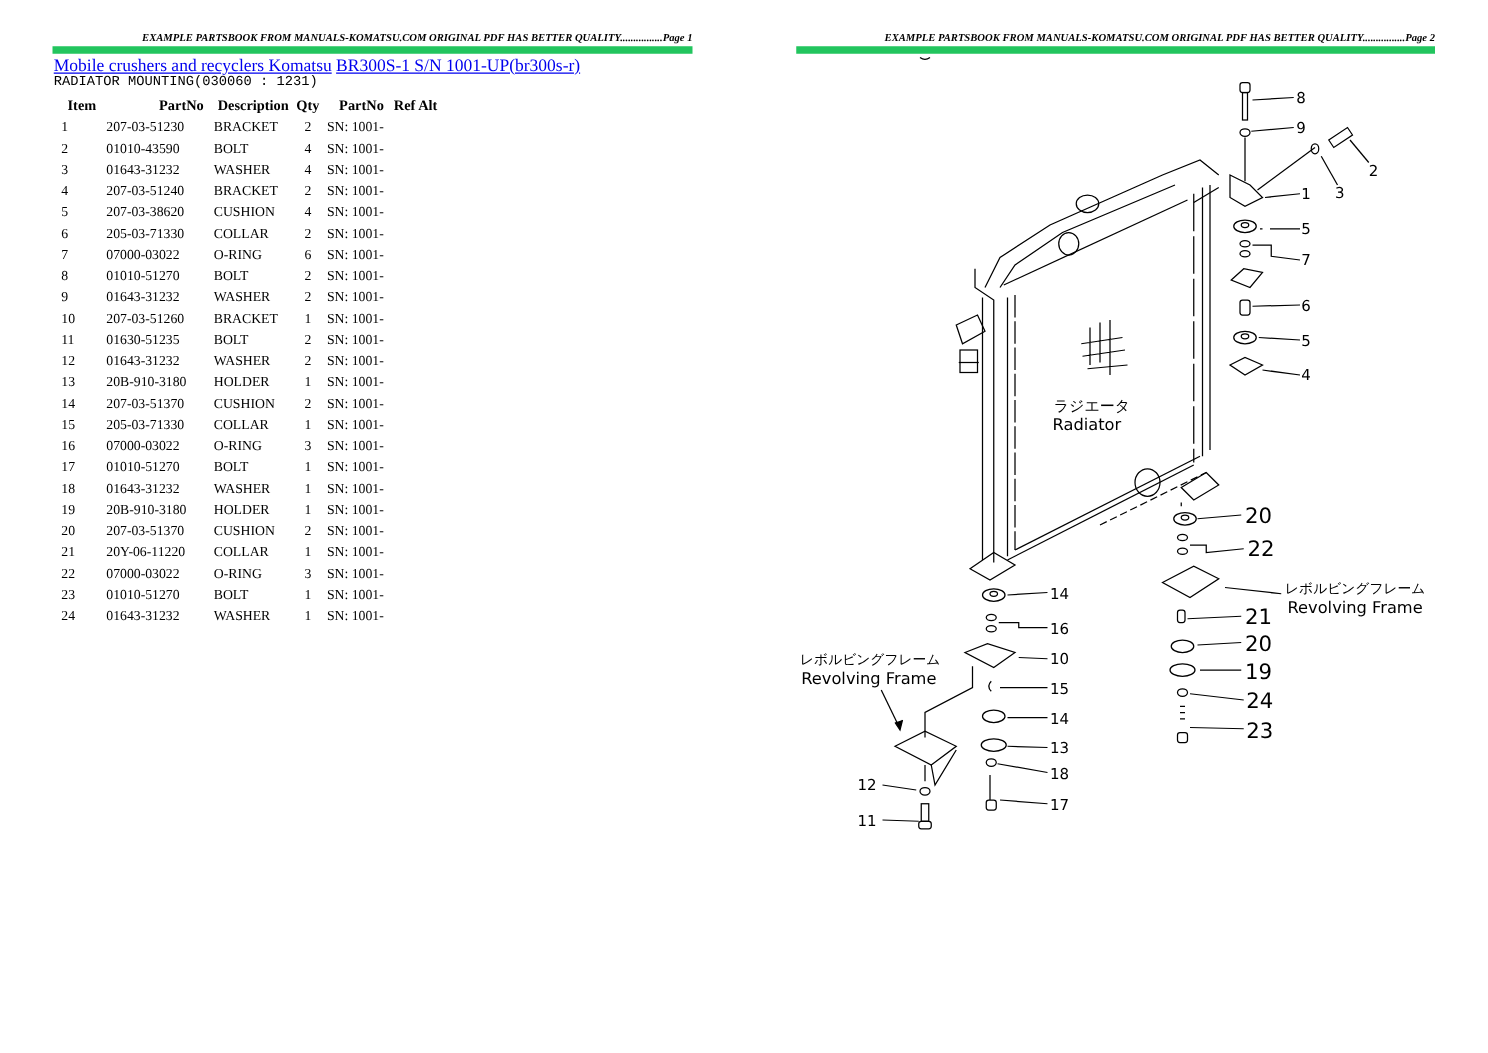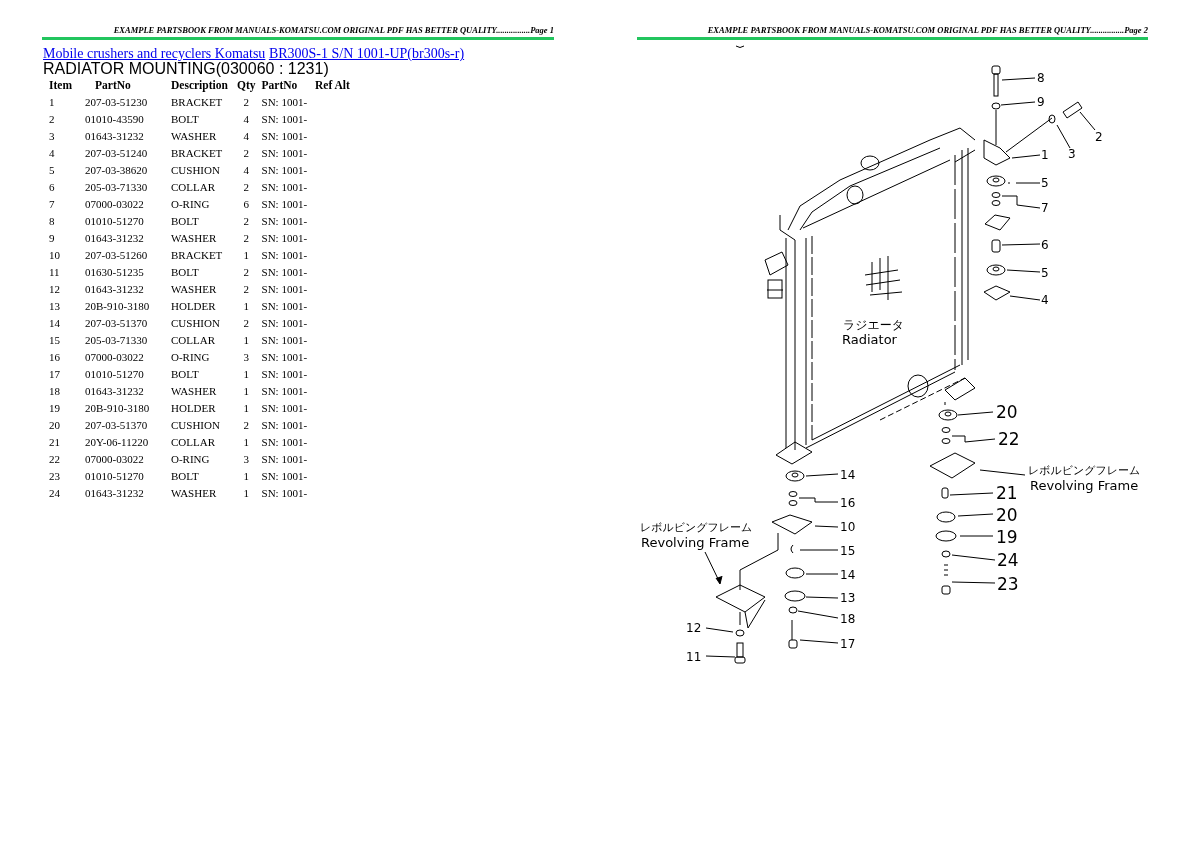--- a/index.html
+++ b/index.html
@@ -1,24 +1,24 @@
 <!DOCTYPE html>
 <html><head>
 <meta charset="utf-8">
 <style>
   html, body { margin: 0; padding: 0; background: #ffffff; }
   body { width: 1190px; height: 842px; position: relative; overflow: hidden; font-family: "DejaVu Serif", "Liberation Serif", serif; color: #000; }
-  .page-header { position: absolute; top: 25px; font-family: "Liberation Serif", "DejaVu Serif", serif; font-weight: bold; font-style: italic; font-size: 8.5px; text-align: right; border-bottom: 3px solid #22c55e; padding-bottom: 2px; white-space: nowrap; }
+  .page-header { position: absolute; top: 25px; font-family: "Liberation Serif", "DejaVu Serif", serif; font-weight: bold; font-style: italic; font-size: 8.5px; text-align: right; border-bottom: 6px solid #22c55e; padding-bottom: 2px; white-space: nowrap; }
   #hdr1 { left: 42px; width: 512px; }
   #hdr2 { left: 637px; width: 511px; }
   .breadcrumb { position: absolute; left: 43px; top: 46px; font-size: 14px; font-family: "Liberation Serif", "DejaVu Serif", serif; white-space: nowrap; }
   .breadcrumb a { color: #0000ee; text-decoration: underline; cursor: pointer; }
-  .section-title { position: absolute; left: 43px; top: 60px; font-size: 16px; font-family: Liberation Sans, sans-serif; white-space: nowrap; }
+  .section-title { position: absolute; left: 43px; top: 60px; font-size: 11px; font-family: Liberation Mono, monospace; white-space: nowrap; }
   table.parts { position: absolute; left: 45px; top: 76px; border-collapse: collapse; font-family: "Liberation Serif", "DejaVu Serif", serif; font-size: 11px; }
-  table.parts th { font-weight: bold; text-align: left; padding: 0 4px 0 4px; height: 17px; font-size: 11.5px; }
+  table.parts th { font-weight: bold; text-align: right; padding: 0 4px 0 4px; height: 17px; font-size: 11.5px; }
   table.parts td { padding: 0 4px 0 4px; height: 17px; white-space: nowrap; }
   table.parts th.c-item { padding-left: 4px; width: 28px; }
   table.parts td.c-item { padding-left: 4px; }
   table.parts .c-part { width: 68px; }
   table.parts .c-desc { width: 60px; }
   table.parts td.c-qty { text-align: center; }
   .diagram { position: absolute; left: 600px; top: 40px; width: 590px; height: 640px; }
   .diagram svg { width: 100%; height: 100%; }
   .diagram text { font-family: "DejaVu Sans", "Liberation Sans", sans-serif; }
 </style>

